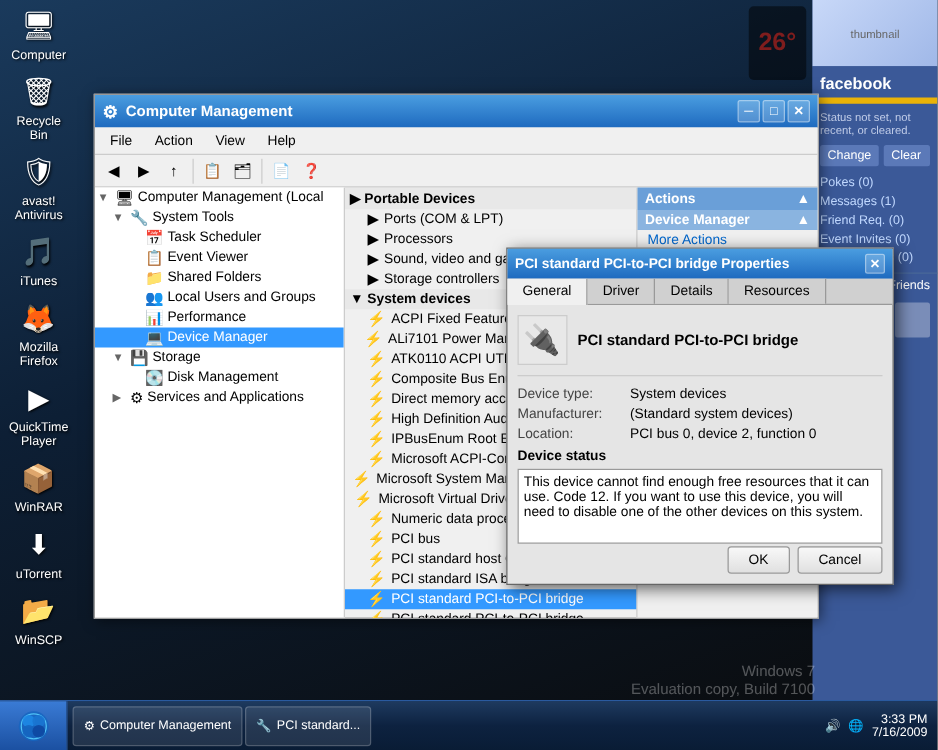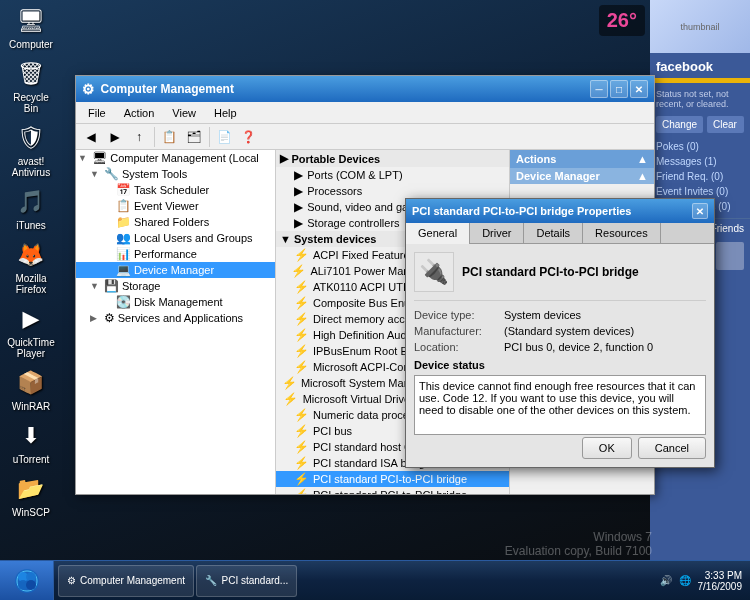--- a/index.html
+++ b/index.html
@@ -399,22 +399,22 @@
       justify-content: center;
       font-size: 9px;
       color: #3b5998;
       margin-left: 40px;
     }
     .weather-widget {
       position: absolute;
       right: 105px;
       top: 5px;
       background: rgba(0,0,0,0.5);
-      color: #ec4899;
-      padding: 4px 8px;
+      color: #7f1d1d;
+      padding: 18px 8px;
       font-size: 20px;
       font-weight: bold;
       border-radius: 4px;
     }
 
     
     ::-webkit-scrollbar { width: 8px; height: 8px; }
     ::-webkit-scrollbar-track { background: #f0f0f0; }
     ::-webkit-scrollbar-thumb { background: #aaa; border: 1px solid #888; }
 
@@ -726,20 +726,21 @@
 
     <div class="cm-actions-panel">
       <div class="actions-title">
         <span>Actions</span>
         <span style="cursor:pointer;">▲</span>
       </div>
       <div class="actions-section-title">
         <span>Device Manager</span>
         <span style="cursor:pointer;">▲</span>
       </div>
+      <div class="actions-item">More Actions</div>
     </div>
   </div>
 </div>
 
 <div class="props-dialog">
   <div class="props-titlebar">
     <span class="props-title-text">PCI standard PCI-to-PCI bridge Properties</span>
     <div class="props-close-btn">✕</div>
   </div>
   <div class="props-tabs">

